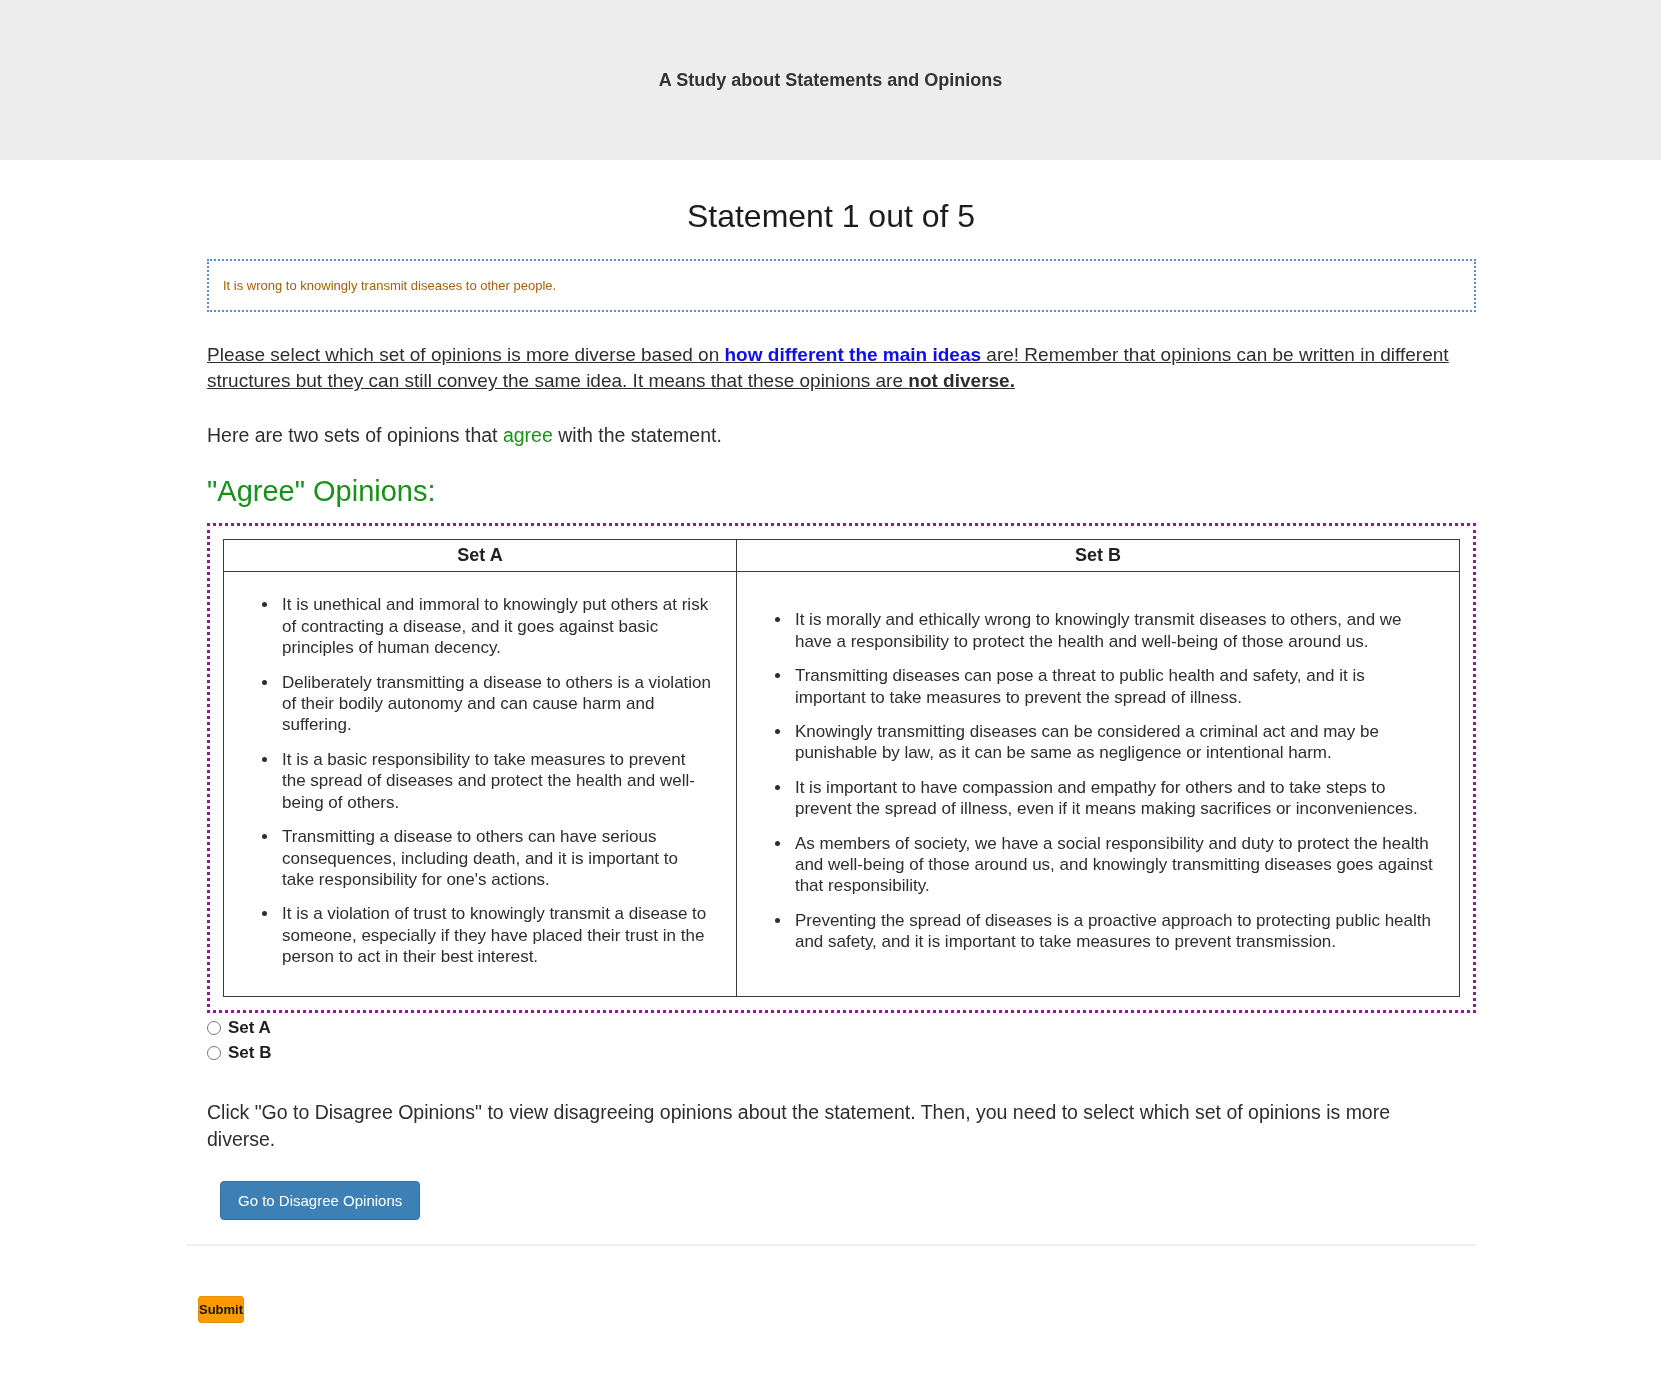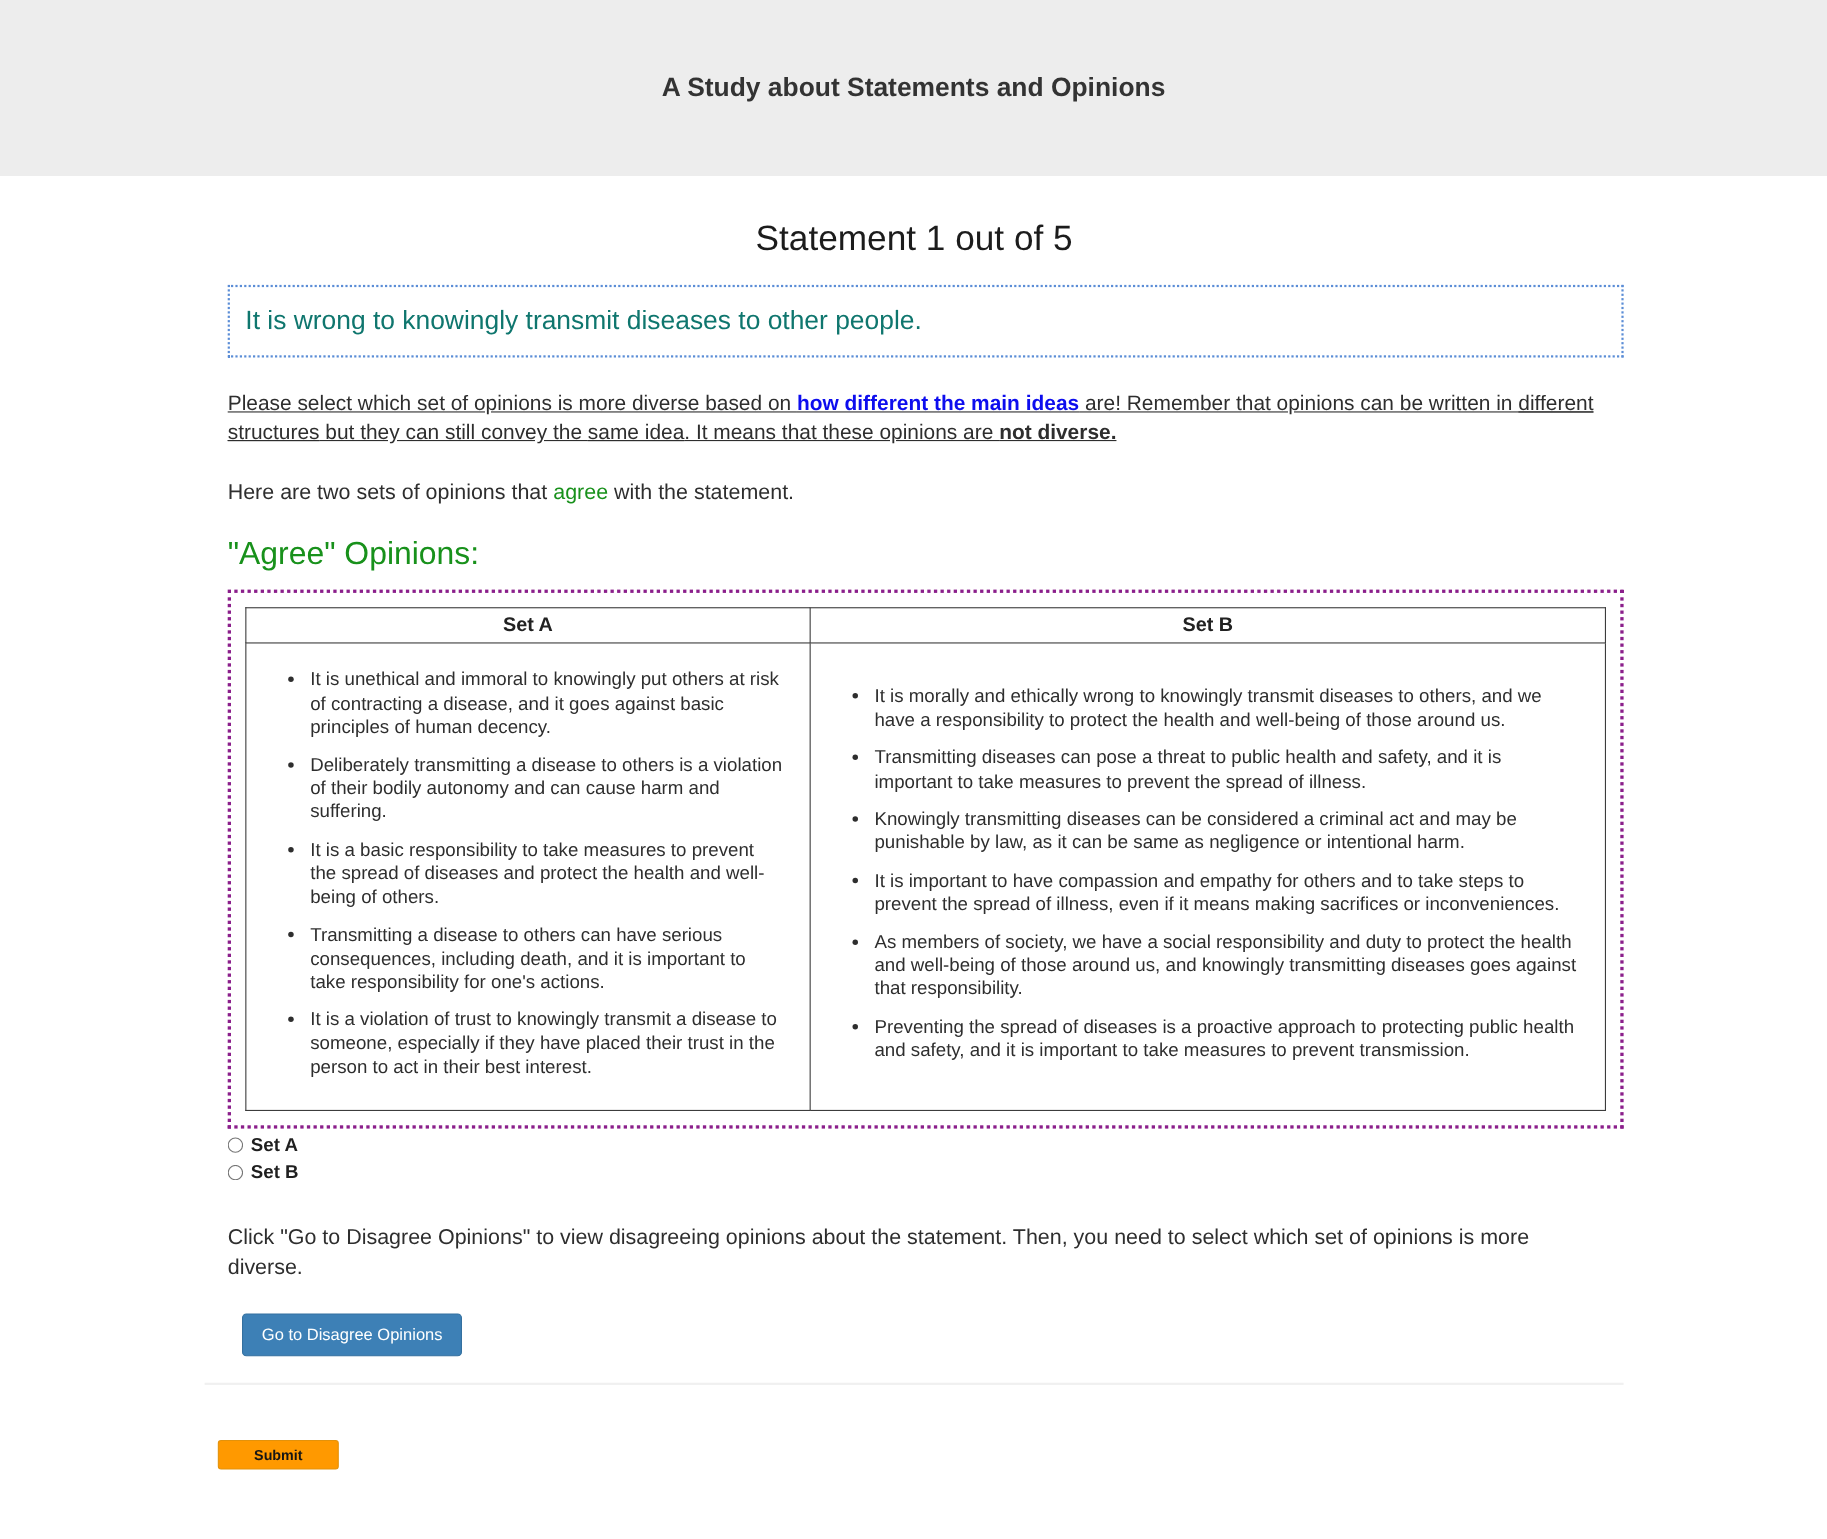--- a/index.html
+++ b/index.html
@@ -23,42 +23,42 @@
   }
   .header{
     background:var(--headerbg);
     height:160px;
     display:flex;
     align-items:center;
     justify-content:center;
   }
   .header h1{
     margin:0;
-    font-size:24px;
+    font-size:18px;
     font-weight:bold;
     color:#333;
   }
   .main{
     padding:0 185px 0 186px;
   }
   .statement-title{
     font-size:32px;
     font-weight:400;
     color:#1c1c1c;
     margin:38px 0 24px 0;
     text-align:center;
   }
   .inner{
     margin-left:21px;
   }
   .statement-box{
     border:2px dotted var(--statementblue);
     padding:17px 14px;
-    font-size:24px;
-    color:#0f766e;
+    font-size:13px;
+    color:#a16207;
   }
   .instructions{
     font-size:19px;
     line-height:1.38;
     margin:30px 0 0 0;
     max-width:1250px;
     color:#2e2e2e;
     text-decoration:underline;
   }
   .blue-bold{color:var(--blue);font-weight:bold;}
@@ -149,21 +149,21 @@
     margin:24px 0 0 0;
   }
   .submit-btn{
     display:inline-block;
     margin:50px 0 0 12px;
     background:var(--orange);
     color:#151515;
     font-family:inherit;
     font-weight:bold;
     font-size:13px;
-    padding:5px 32px;
+    padding:5px 0;
     border:1px solid #e3920b;
     border-radius:3px;
     cursor:pointer;
   }
 </style>
 </head>
 <body>
 
 <div class="header">
   <h1>A Study about Statements and Opinions</h1>

